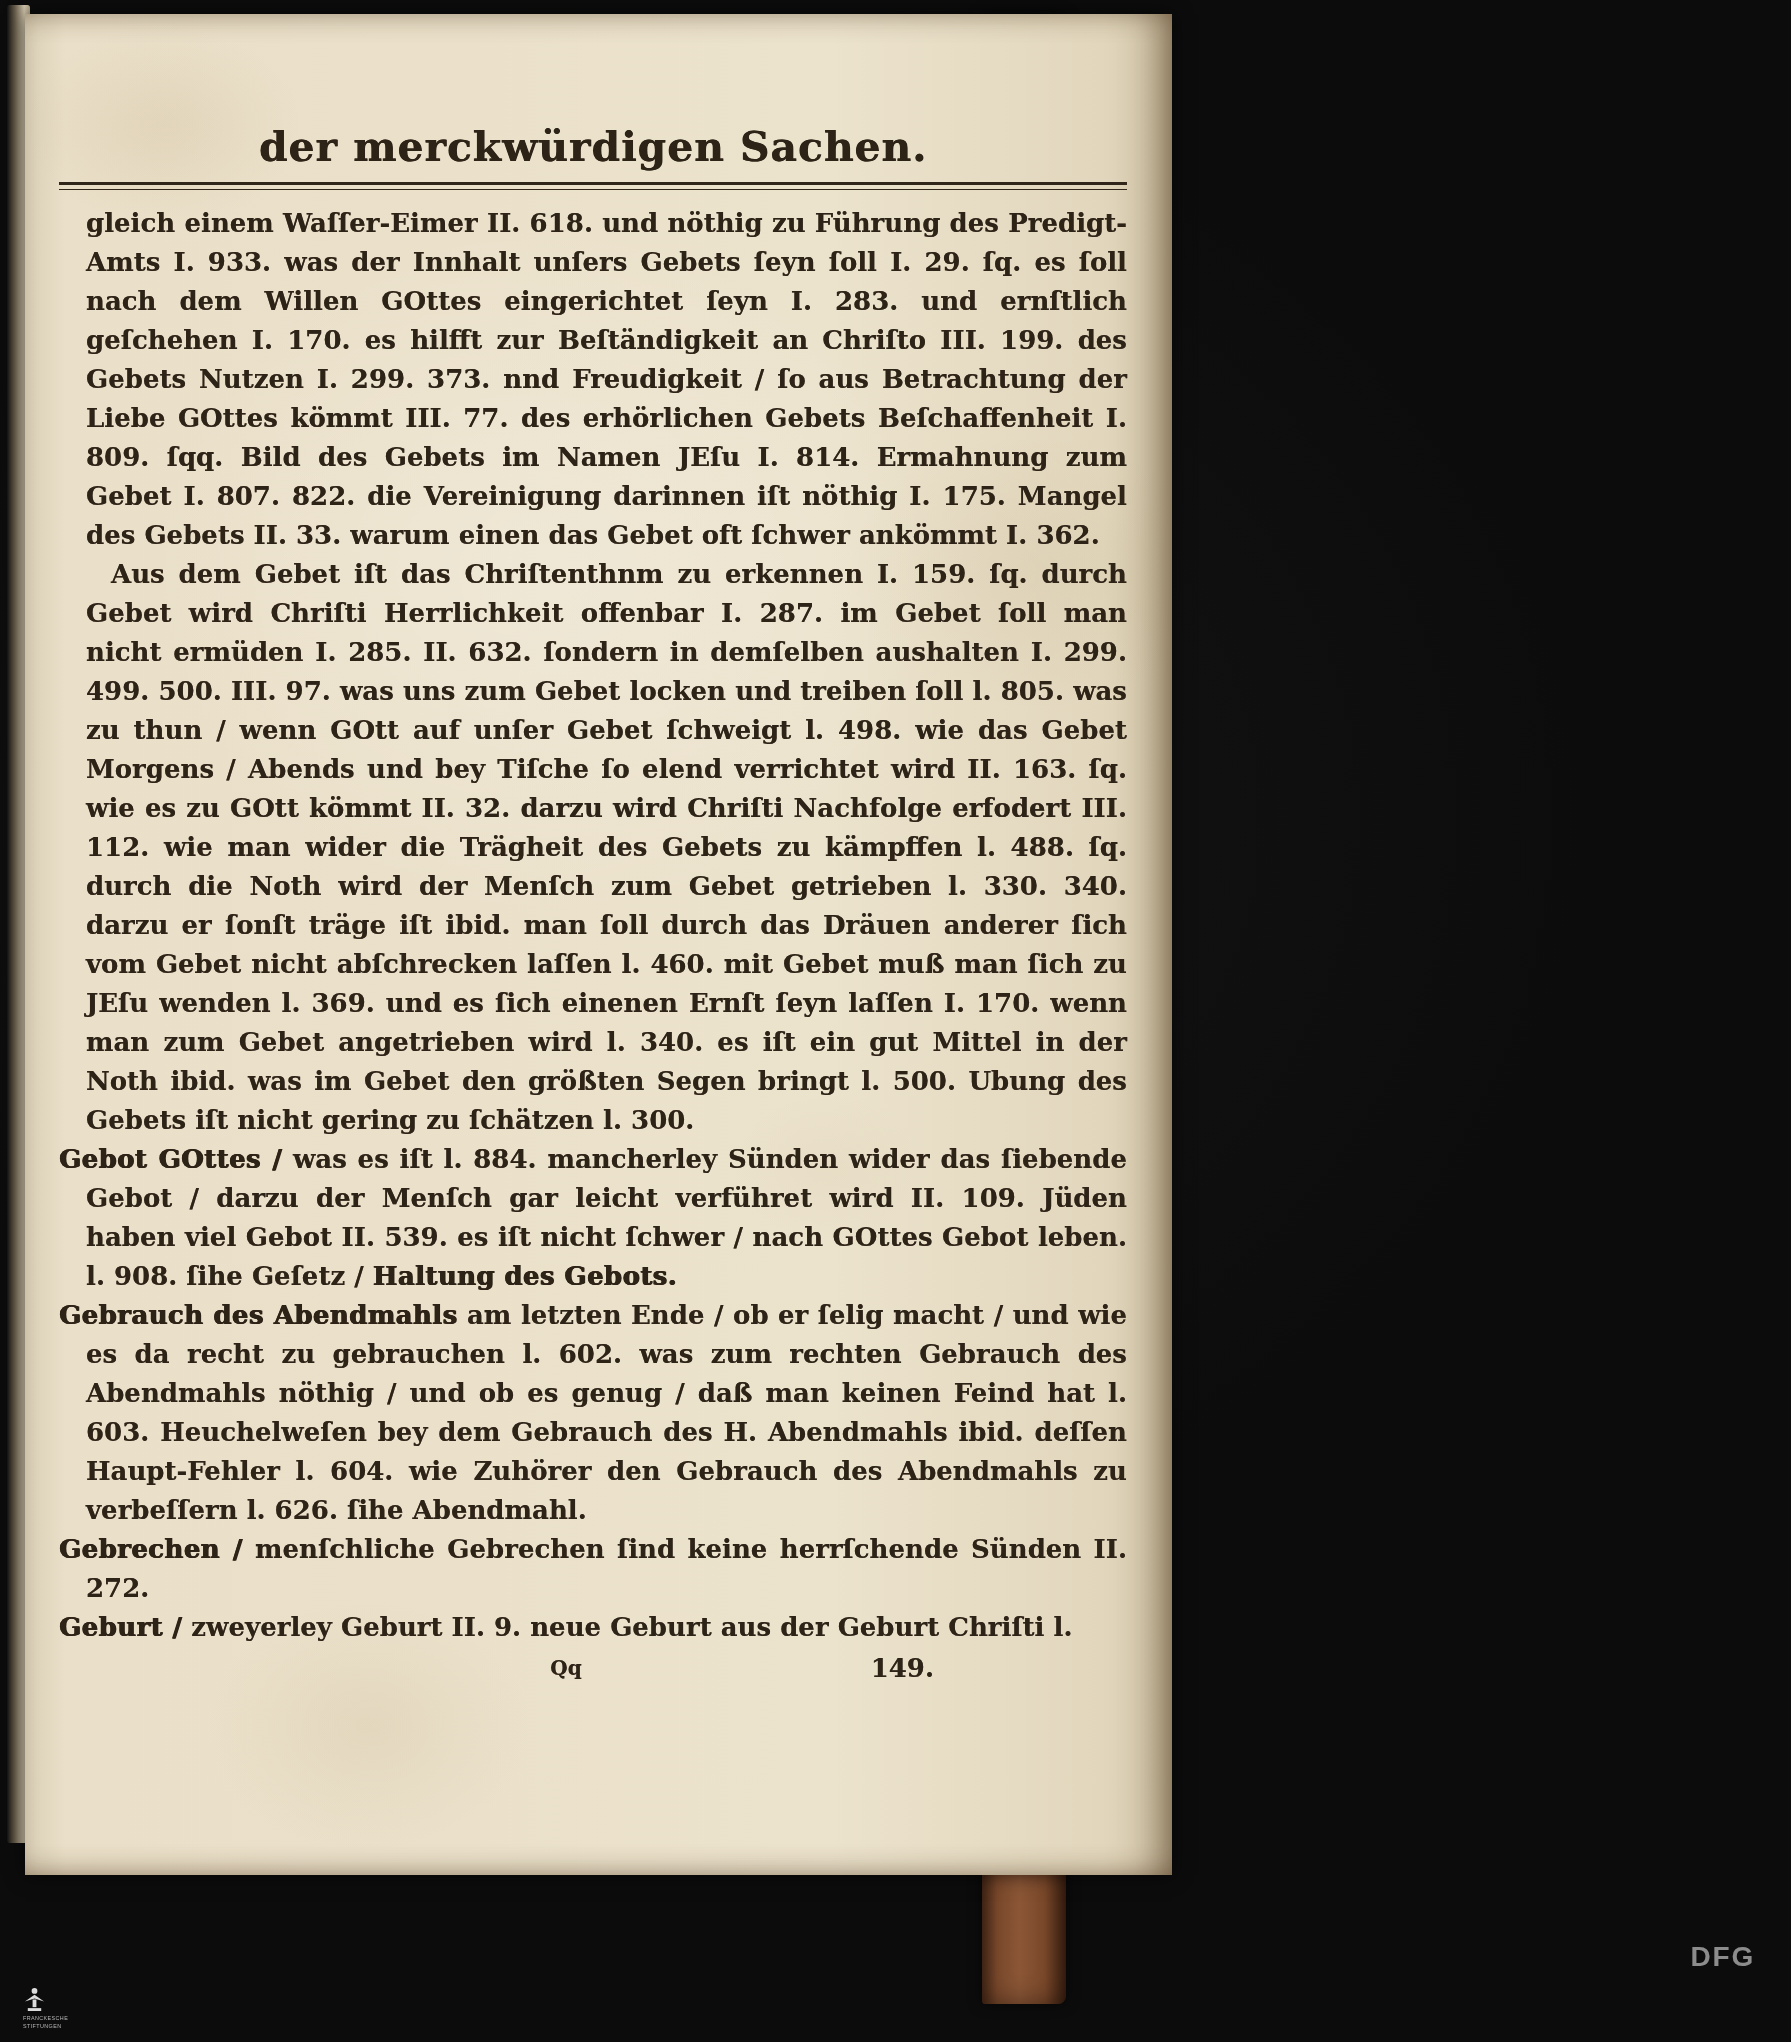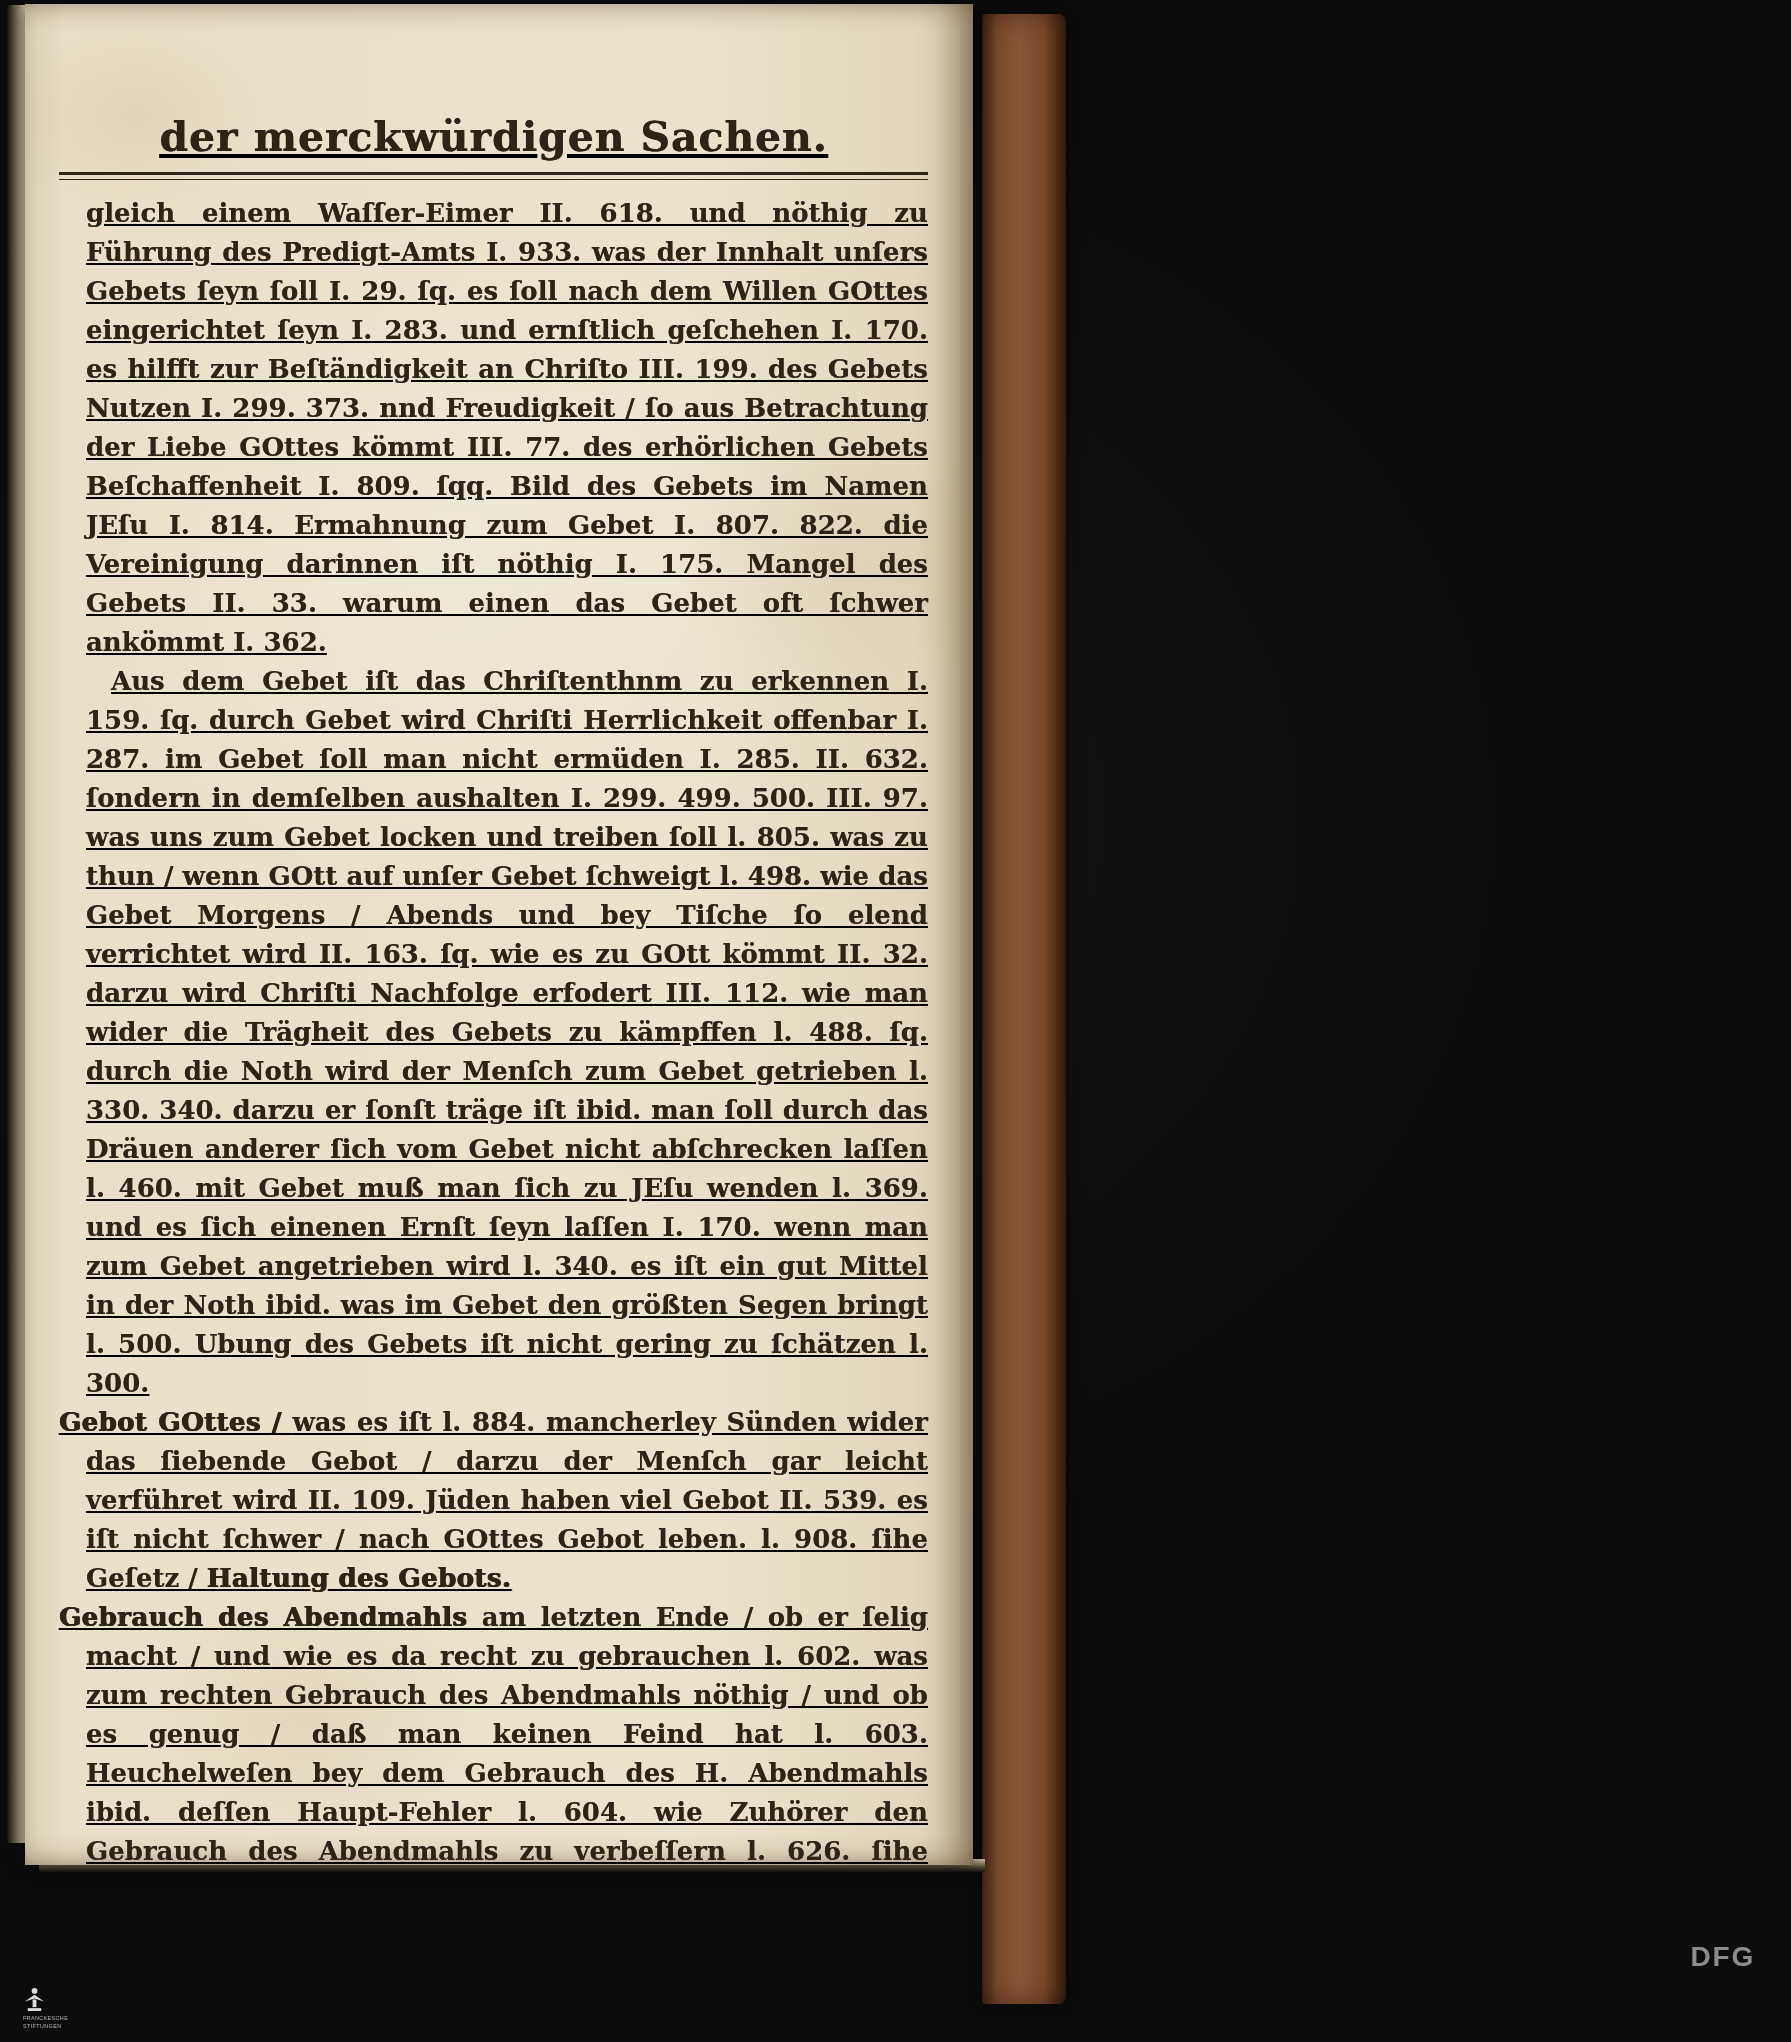--- a/index.html
+++ b/index.html
@@ -36,33 +36,32 @@
     position: absolute;
     left: 39px; top: 1859px;
     width: 946px; height: 12.5px;
     background: linear-gradient(180deg, #cfc3a6 0px, #9c8e6f 3.6px, #5f5440 7.2px, #1c1813 12.5px);
     border-radius: 0 0 3.6px 3.6px;
   }
 
   
   .page {
     position: absolute;
-    left: 25px; top: 4px;
-    width: 948px; height: 1861px;
+    left: 25px; top: 14px;
+    width: 1147px; height: 1861px;
     background:
       radial-gradient(ellipse 627px 537px at 45% 30%, rgba(255,255,255,.22), transparent 65%),
       linear-gradient(90deg, #d9cfb6 0px, #eadfc8 40px, #ece3cd 70%, #e2d7bd 94%, #cfc2a5 100%),
       #e9dfc9;
     box-shadow:
       inset -27px 0 36px -16px rgba(70,45,20,.55),
       inset 0 14.3px 30px -18px rgba(70,45,20,.40),
       inset 0 -19.7px 30px -21.5px rgba(70,45,20,.45),
       0 0 18px rgba(0,0,0,.65);
     overflow: hidden;
-    text-decoration: underline;
   }
   .page::before {
     content: "";
     position: absolute; inset: 0;
     background:
       radial-gradient(197px 143px at 12% 6%, rgba(150,120,70,.10), transparent 70%),
       radial-gradient(269px 197px at 88% 30%, rgba(150,120,70,.08), transparent 70%),
       radial-gradient(233px 179px at 30% 92%, rgba(150,120,70,.09), transparent 70%),
       radial-gradient(134px 107px at 70% 62%, rgba(160,130,80,.06), transparent 70%);
     pointer-events: none;
@@ -176,20 +175,22 @@
           <span>was es iſt l. 884. mancherley Sünden wider das ſiebende Gebot / darzu der Menſch gar leicht verführet wird II. 109. Jüden haben viel Gebot II. 539. es iſt nicht ſchwer / nach GOttes Gebot leben. l. 908. ſihe Geſetz /</span>
           <span class="lead">Haltung des Gebots.</span></p>
 
         <p class="blk hang"><span class="lead">Gebrauch des Abendmahls</span>
           <span>am letzten Ende / ob er ſelig macht / und wie es da recht zu gebrauchen l. 602. was zum rechten Gebrauch des Abendmahls nöthig / und ob es genug / daß man keinen Feind hat l. 603. Heuchelweſen bey dem Gebrauch des H. Abendmahls ibid. deſſen Haupt-Fehler l. 604. wie Zuhörer den Gebrauch des Abendmahls zu verbeſſern l. 626. ſihe Abendmahl.</span></p>
 
         <p class="blk hang"><span class="lead">Gebrechen /</span>
           <span>menſchliche Gebrechen ſind keine herrſchende Sünden II. 272.</span></p>
 
 
+        <p class="blk hang"><span class="lead">Geburt /</span>
+          <span>zweyerley Geburt II. 9. neue Geburt aus der Geburt Chriſti l.</span></p>
 
         <div class="footer-row">
           <span class="sig">Qq</span>
           <span class="pageno">149.</span>
         </div>
 
       </div>
     </div>
   </div>
 

